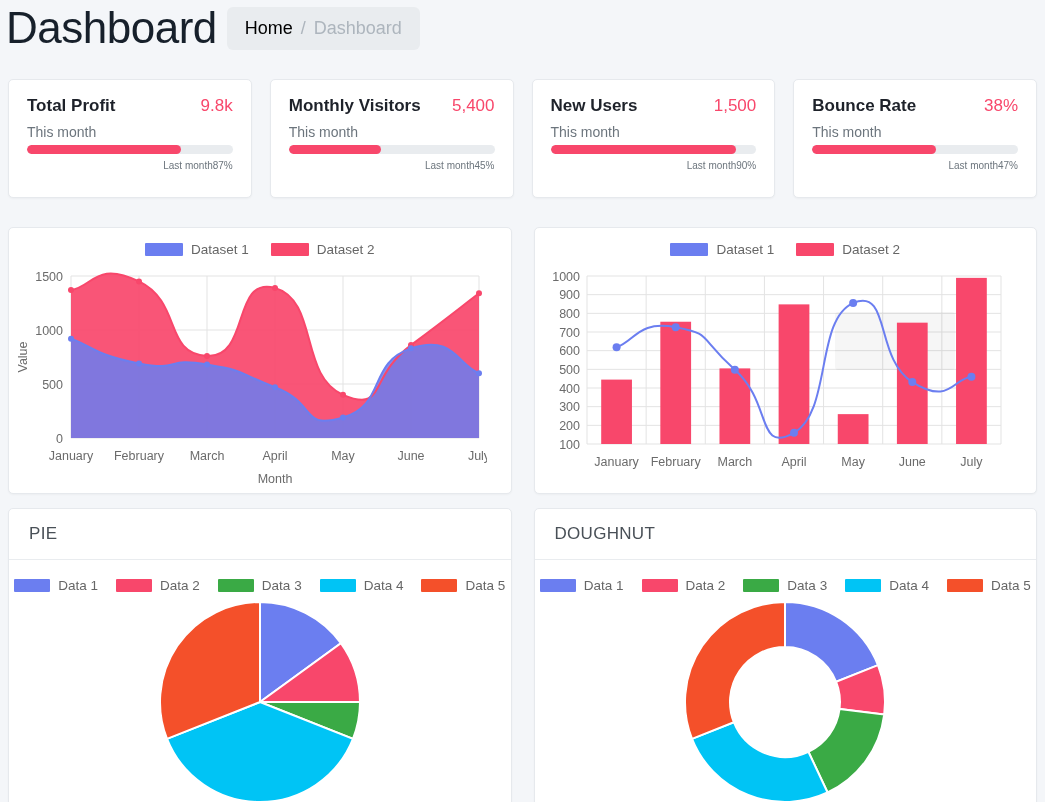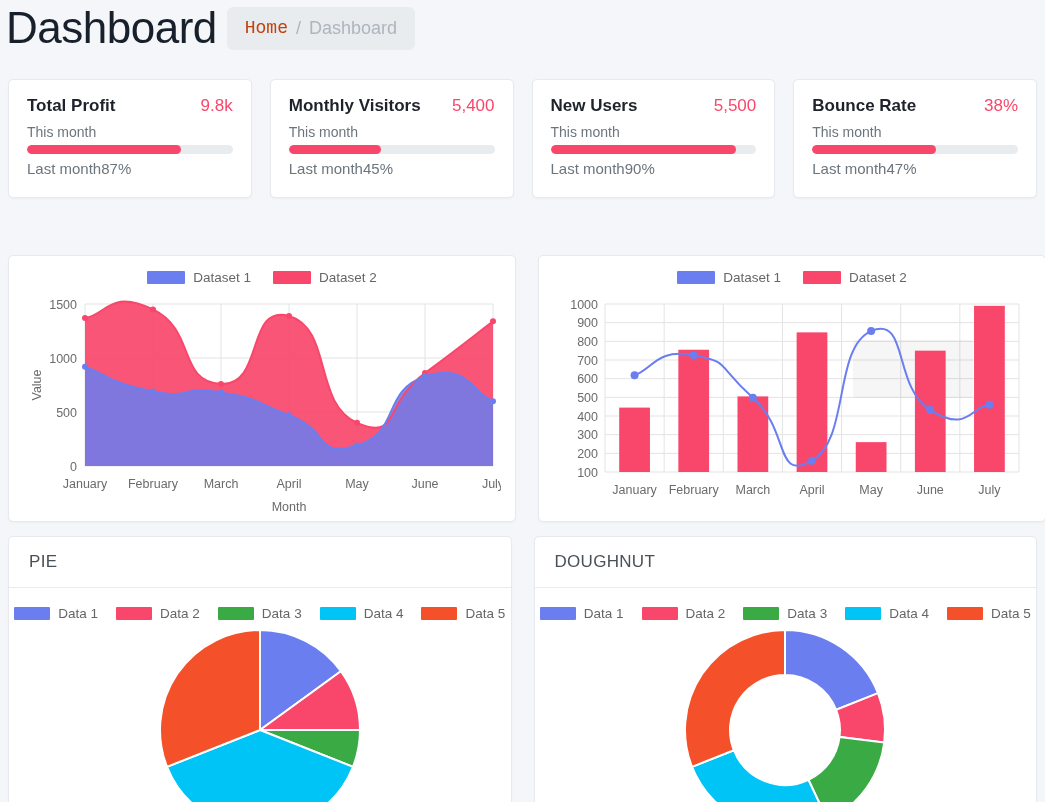--- a/index.html
+++ b/index.html
@@ -28,21 +28,21 @@
     margin-right: 10px;
     white-space: nowrap;
   }
   .breadcrumb {
     background: #e9ecef;
     border-radius: 6px;
     padding: 11px 18px;
     display: flex; align-items: center; gap: 8px;
     font-size: 18px;
   }
-  .crumb-home { color: #c2410c; font-family: Liberation Mono, monospace; }
+  .crumb-home { color: #000000; }
   .crumb-sep { color: #adb5bd; }
   .crumb-current { color: #adb5bd; }
 
   
   .stats-row {
     display: flex;
     gap: 18px;
     padding: 15px 8px;
     margin-top: 6px;
   }
@@ -63,40 +63,39 @@
   .stat-title { font-size: 17px; font-weight: bold; color: #1e222a; }
   .stat-value { font-size: 17px; color: #f8476b; font-weight: 400; }
   .stat-sub { font-size: 14px; color: #6c757d; margin-bottom: 5px; margin-top: 8px; }
   .progress-track {
     height: 9px; border-radius: 5px;
     background: #e9ecef; overflow: hidden;
     margin-bottom: 6px;
   }
   .progress-fill { height: 9px; border-radius: 5px; background: #f8476b; }
   .stat-bottom {
-    display: flex; justify-content: flex-start;
-    font-size: 15px; color: #6c757d;
+    display: flex; justify-content: flex-end;
+    font-size: 10px; color: #6c757d; margin-left: 17px;
   }
 
   
   .charts-row {
     display: flex; gap: 22px;
     padding: 0 8px;
     margin-top: 14px;
   }
   .chart-card {
     flex: 1 1 0;
     background: #ffffff;
     border: 1px solid #e6e9ed;
     border-radius: 5px;
     box-shadow: 0 1px 2px rgba(0,0,0,0.035);
     height: 267px;
     position: relative;
-    padding: 8px 14px;
-    margin-top: 28px;
+    padding: 8px 0;
   }
 
   .legend {
     display: flex; justify-content: center; align-items: center;
     gap: 22px; height: 26px;
   }
   .legend-item { display: flex; align-items: center; gap: 8px; }
   .legend-swatch { width: 38px; height: 13px; border-radius: 1px; }
   .legend-label { font-size: 13.5px; color: #666; }
 
@@ -177,21 +176,21 @@
       </div>
       <div class="stat-bottom">
         <span>Last month</span>
         <span>45%</span>
       </div>
     </div>
 
     <div class="stat-card">
       <div class="stat-top">
         <span class="stat-title">New Users</span>
-        <span class="stat-value">5,500</span>
+        <span class="stat-value">1,500</span>
       </div>
       <div class="stat-sub">This month</div>
       <div class="progress-track">
         <div class="progress-fill" style="width: 90%;"></div>
       </div>
       <div class="stat-bottom">
         <span>Last month</span>
         <span>90%</span>
       </div>
     </div>

